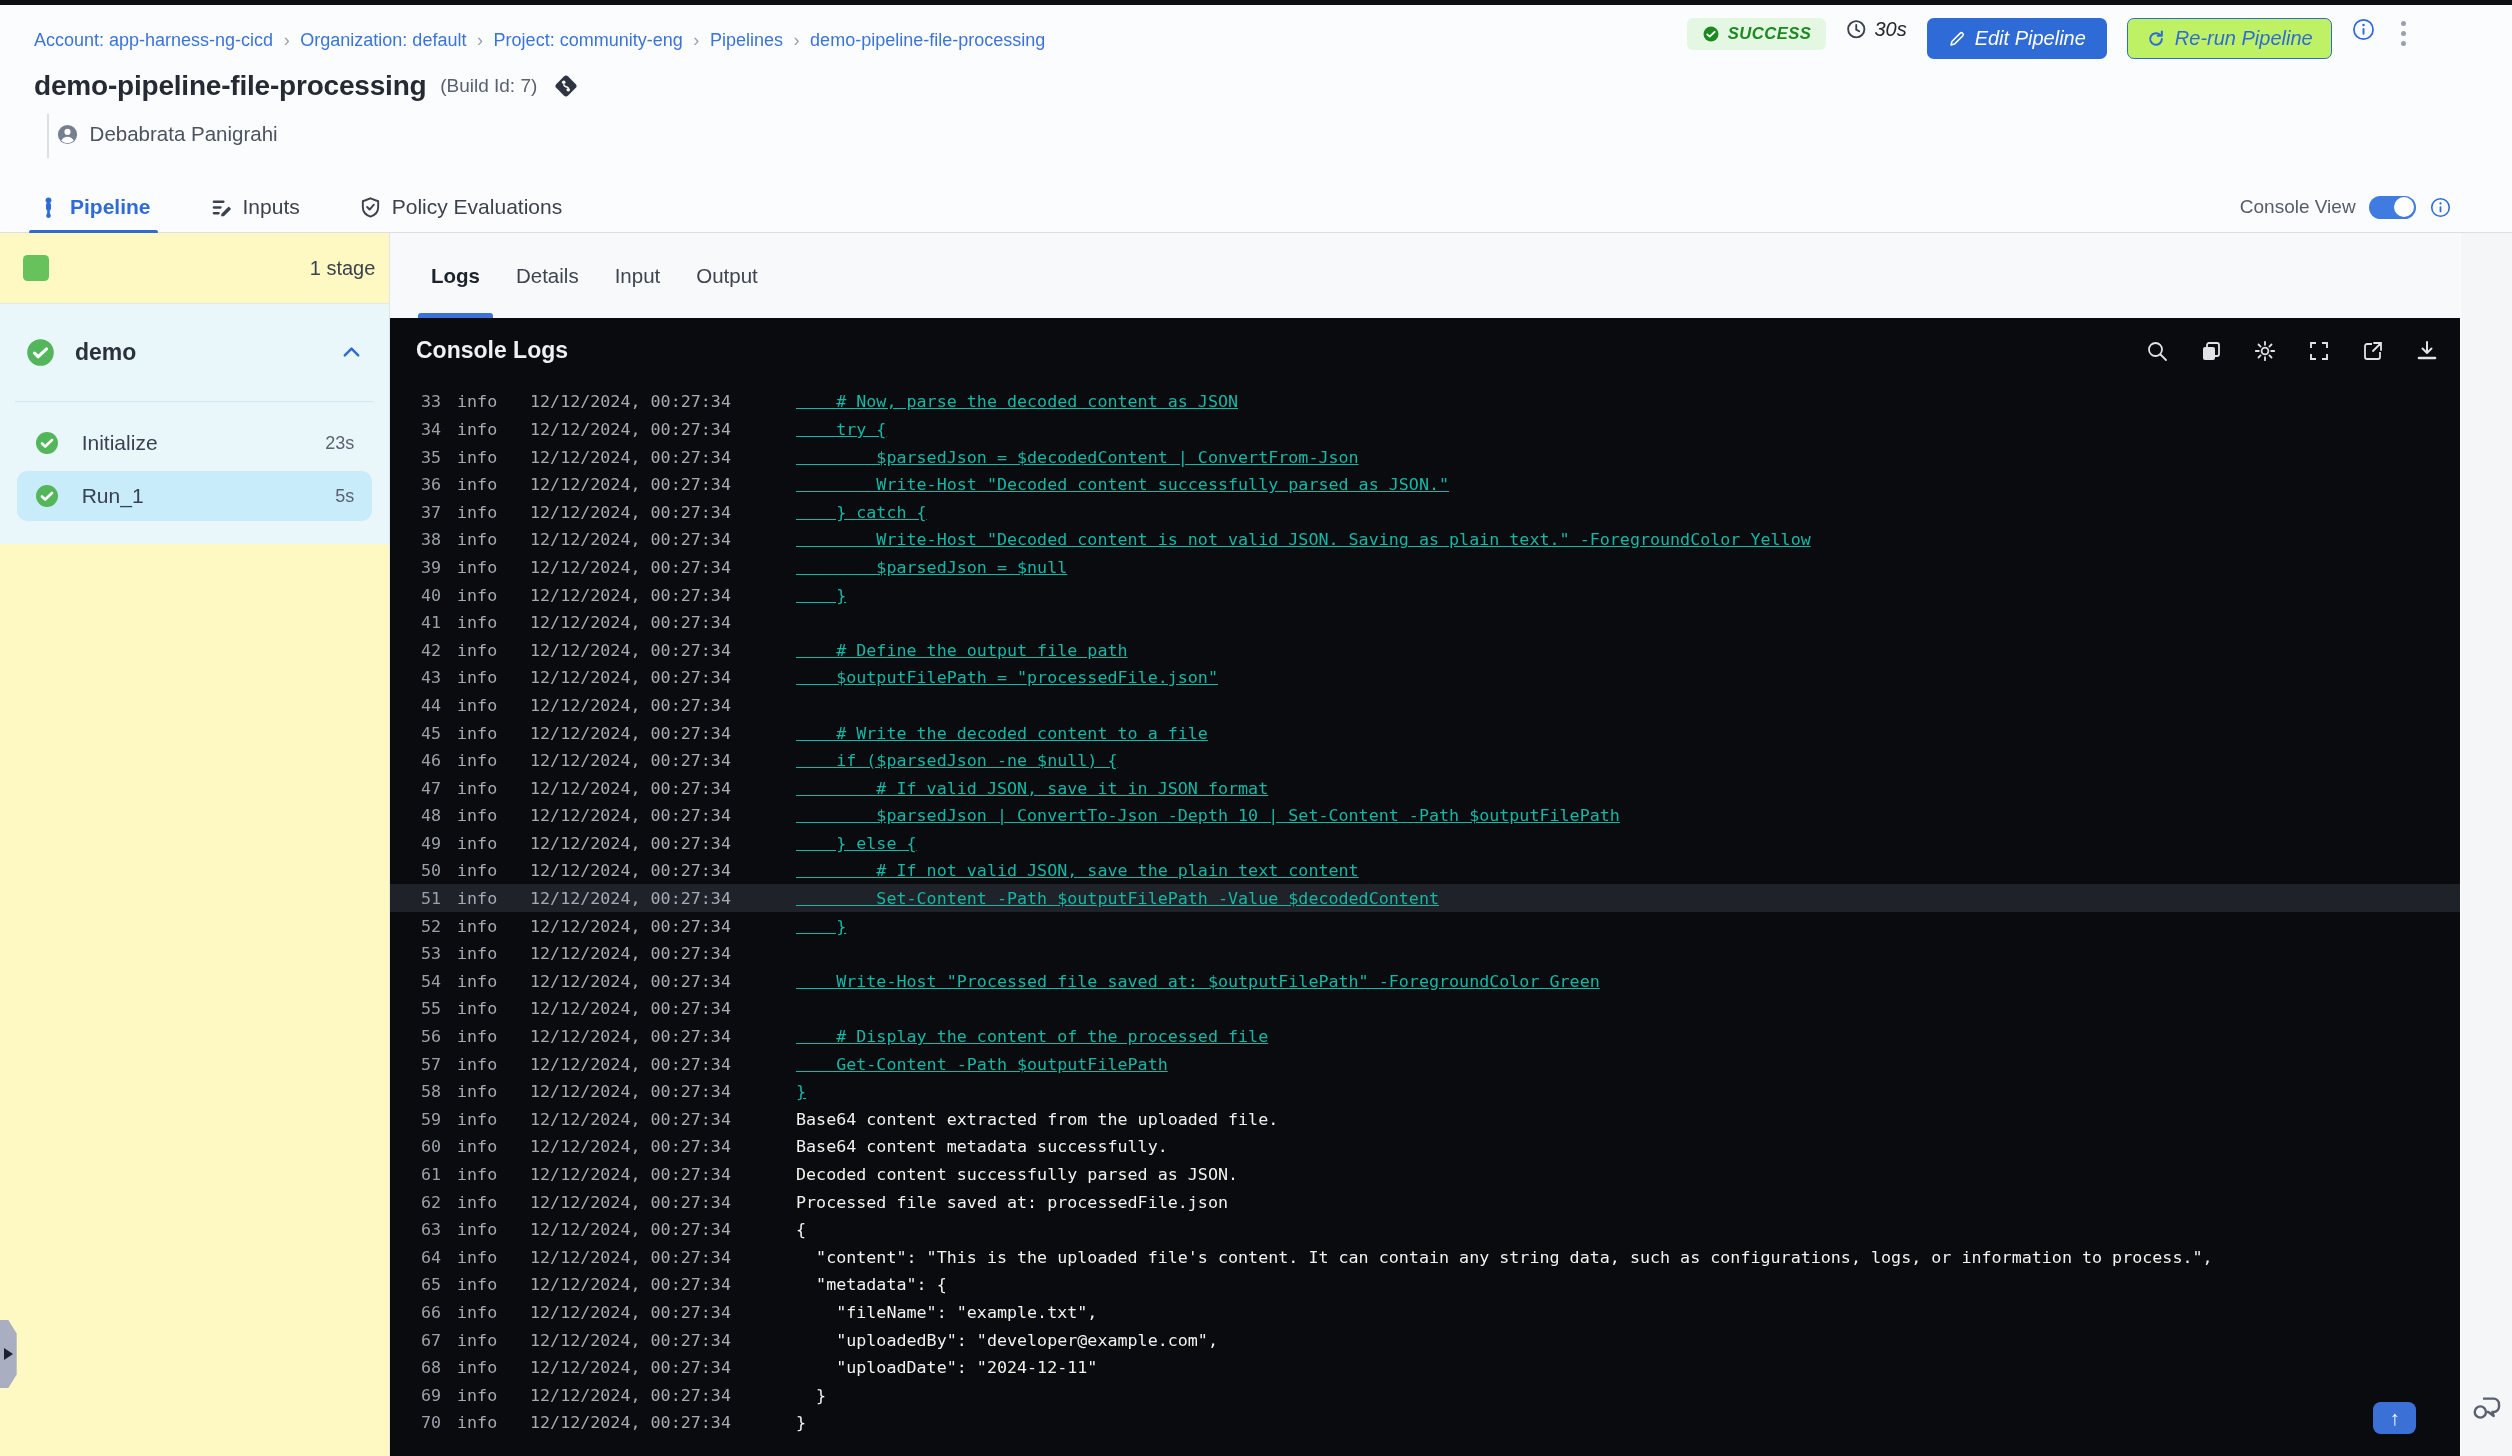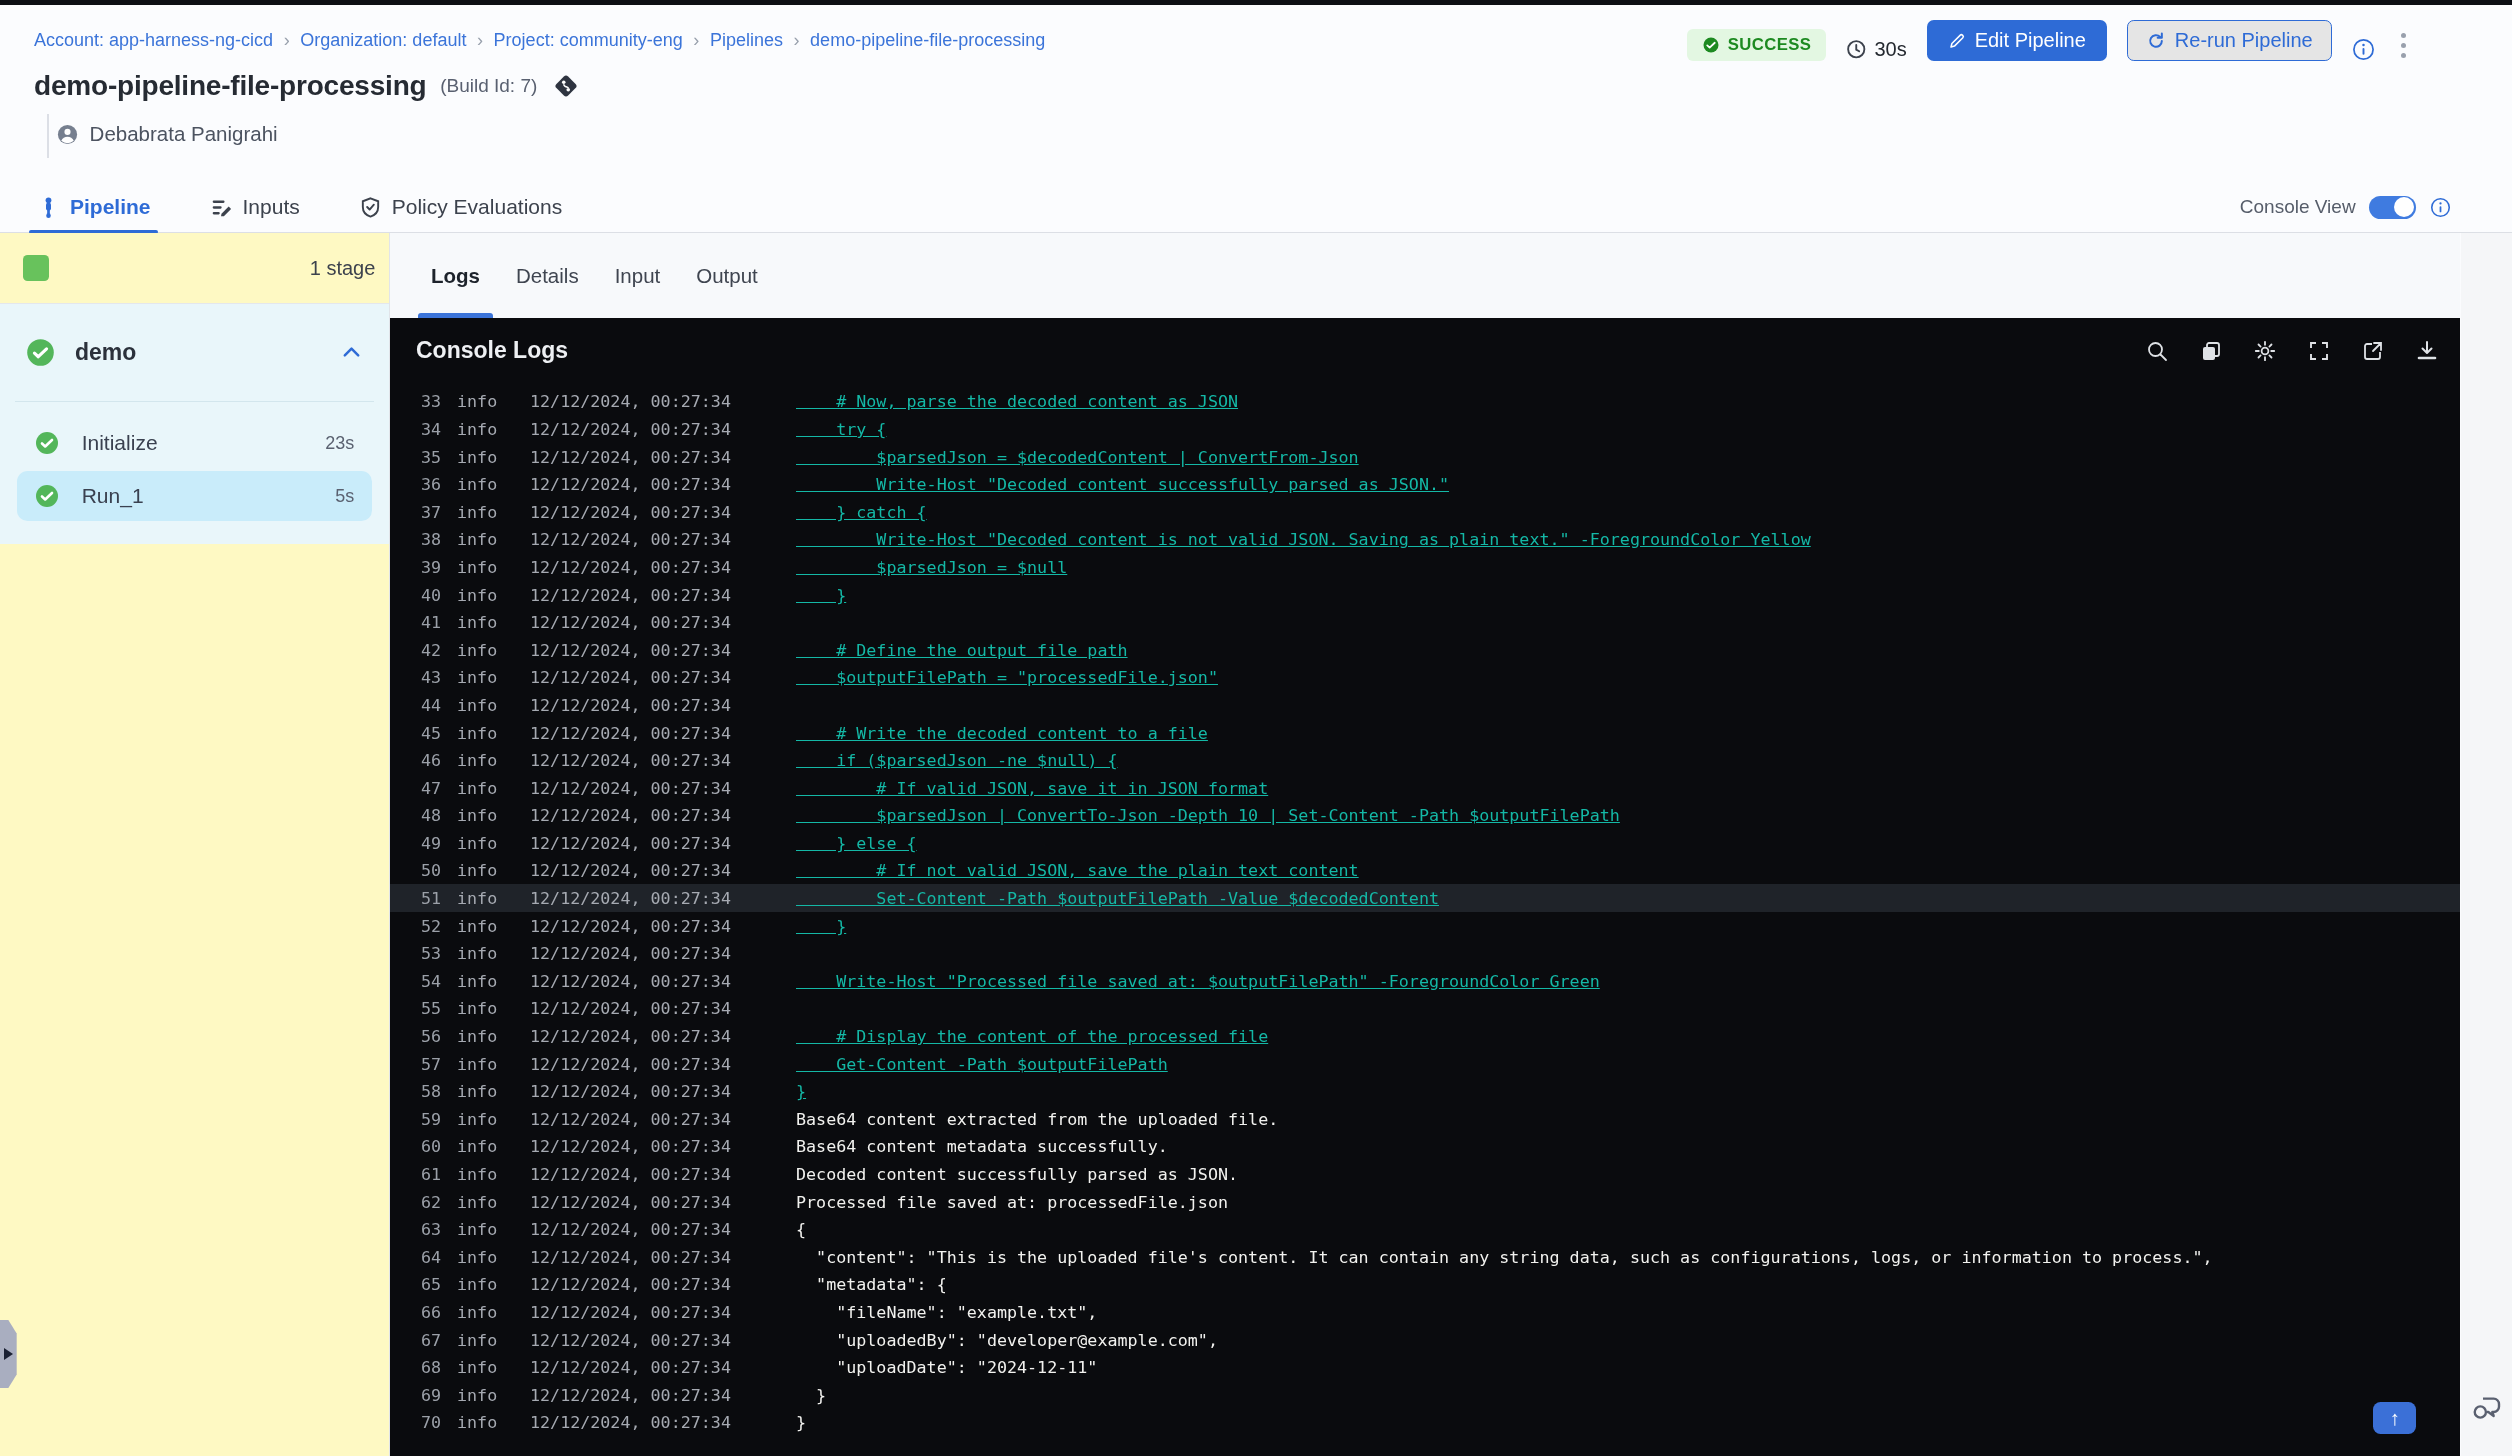--- a/index.html
+++ b/index.html
@@ -6,27 +6,27 @@
   html,body { width:2512px; height:1457px; overflow:hidden; }
   body { font-family:"Liberation Sans", sans-serif; background:#fbfcfe; position:relative; }
 
   .topstrip { position:absolute; left:0; top:0; width:2512px; height:4.6px; background:#0d0f14; }
 
   
   .breadcrumb { position:absolute; left:34px; top:30px; font-size:18px; color:#3b74d9; display:flex; align-items:center; gap:10.6px; }
   .breadcrumb .crumb { color:#3b74d9; cursor:pointer; }
   .breadcrumb .sep { color:#98a0ac; font-size:18px; }
 
-  .actions { position:absolute; top:18px; right:100px; height:43px; display:flex; align-items:flex-end; gap:20px; }
+  .actions { position:absolute; top:18px; right:100px; height:43px; display:flex; align-items:flex-start; gap:20px;font-style:italic; }
   .badge-success { display:flex; align-items:center; gap:7.6px; background:#e3f7e2; border-radius:6px; padding:6px 15px; }
   .badge-success span { font-size:16.7px; font-weight:bold; color:#1d8a21; letter-spacing:0.4px; }
   .duration { display:flex; align-items:center; gap:7.6px; font-size:20px; color:#23282f; }
   .btn { display:flex; align-items:center; gap:9px; height:41px; border-radius:6.8px; font-size:20px; cursor:pointer; }
   .btn-primary { background:#2e6bd6; color:#fff; padding:0 21px; }
-  .btn-outline { background:#e5e5e5; color:#2e6bd6; border:1.5px solid #2e6bd6; padding:16px 18px; }
+  .btn-outline { background:#bef264; color:#2e6bd6; border:1.5px solid #2e6bd6; padding:16px 18px; }
   .kebab { display:flex; flex-direction:column; gap:4.6px; padding:3px 6px; cursor:pointer; }
   .kebab i { width:5.3px; height:5.3px; border-radius:50%; background:#99a0ad; }
 
   
   .titlerow { position:absolute; left:34px; top:70px; display:flex; align-items:center; gap:13.7px; }
   .titlerow h1 { font-size:28px; font-weight:bold; color:#262b33; letter-spacing:-0.2px; }
   .buildid { font-size:19px; color:#596070; }
   .vline { position:absolute; left:47px; top:114px; width:1.5px; height:44px; background:#dcdfe6; }
   .userrow { position:absolute; left:56px; top:122px; display:flex; align-items:center; gap:10.6px; }
   .userrow span { font-size:20.5px; color:#4c5360; }

